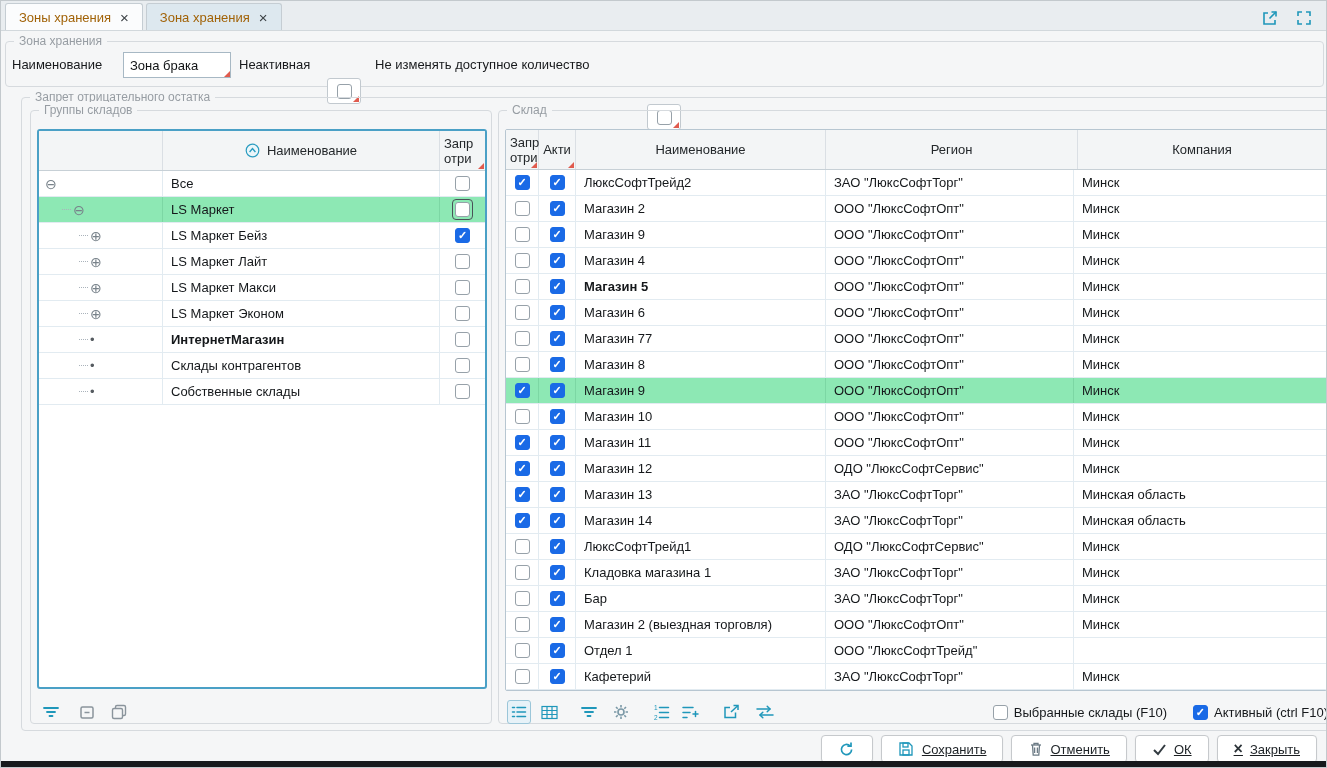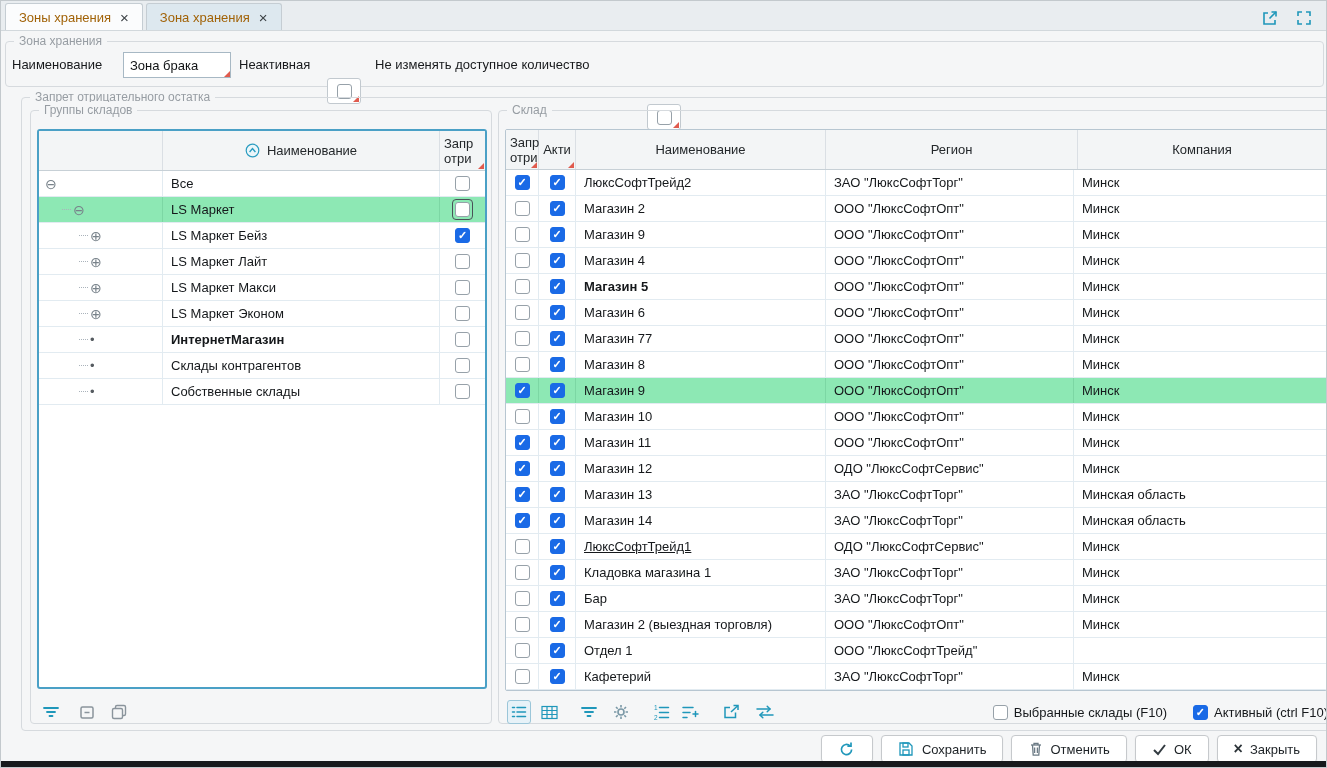--- a/index.html
+++ b/index.html
@@ -53,21 +53,21 @@
   .cb.on::before{content:"✓";color:#fff;font-size:11px;font-weight:bold;line-height:1;}
   .cb-outline{display:inline-flex;border:1px solid #4a5258;border-radius:4px;padding:2px;background:transparent;}
 
   
   .toolbar{position:absolute;top:588px;height:26px;display:flex;align-items:center;}
   .cbrow{display:inline-flex;align-items:center;gap:6px;}
   .cblabel{font-size:13px;color:#16191c;white-space:nowrap;}
   .spacer{flex:1;}
 
   
-  .btnbar{position:absolute;top:734px;right:9px;display:flex;gap:8px;}
+  .btnbar{position:absolute;top:734px;right:9px;display:flex;gap:8px;text-decoration:underline;}
   .btn{height:28px;display:inline-flex;align-items:center;gap:7px;padding:0 16px;background:#fff;border:1px solid #c6c9cc;border-radius:4px;font:13px "Liberation Sans",sans-serif;color:#1d2226;box-shadow:0 1px 2px rgba(0,0,0,.05);cursor:default;}
   .xmark{font-size:16px;font-weight:bold;color:#2c3338;line-height:1;}
   .bottombar{position:absolute;left:0;right:0;bottom:0;height:6px;background:#17191c;}
 </style>
 </head>
 <body>
 
 <div class="app">
 
   <div class="tabbar">
@@ -427,21 +427,21 @@
               <div class="g-cell" style="width: 248px;">ЗАО "ЛюксСофтТорг"</div>
               <div class="g-cell" style="flex: 1 1 0%;">Минская область</div>
             </div>
             <div class="grid-row">
               <div class="g-cell center" style="width: 33px;">
                 <span class="cb"></span>
               </div>
               <div class="g-cell center" style="width: 37px;">
                 <span class="cb on"></span>
               </div>
-              <div class="g-cell" style="width: 250px; text-decoration: underline;">ЛюксСофтТрейд1</div>
+              <div class="g-cell" style="width: 250px;">ЛюксСофтТрейд1</div>
               <div class="g-cell" style="width: 248px;">ОДО "ЛюксСофтСервис"</div>
               <div class="g-cell" style="flex: 1 1 0%;">Минск</div>
             </div>
             <div class="grid-row">
               <div class="g-cell center" style="width: 33px;">
                 <span class="cb"></span>
               </div>
               <div class="g-cell center" style="width: 37px;">
                 <span class="cb on"></span>
               </div>

